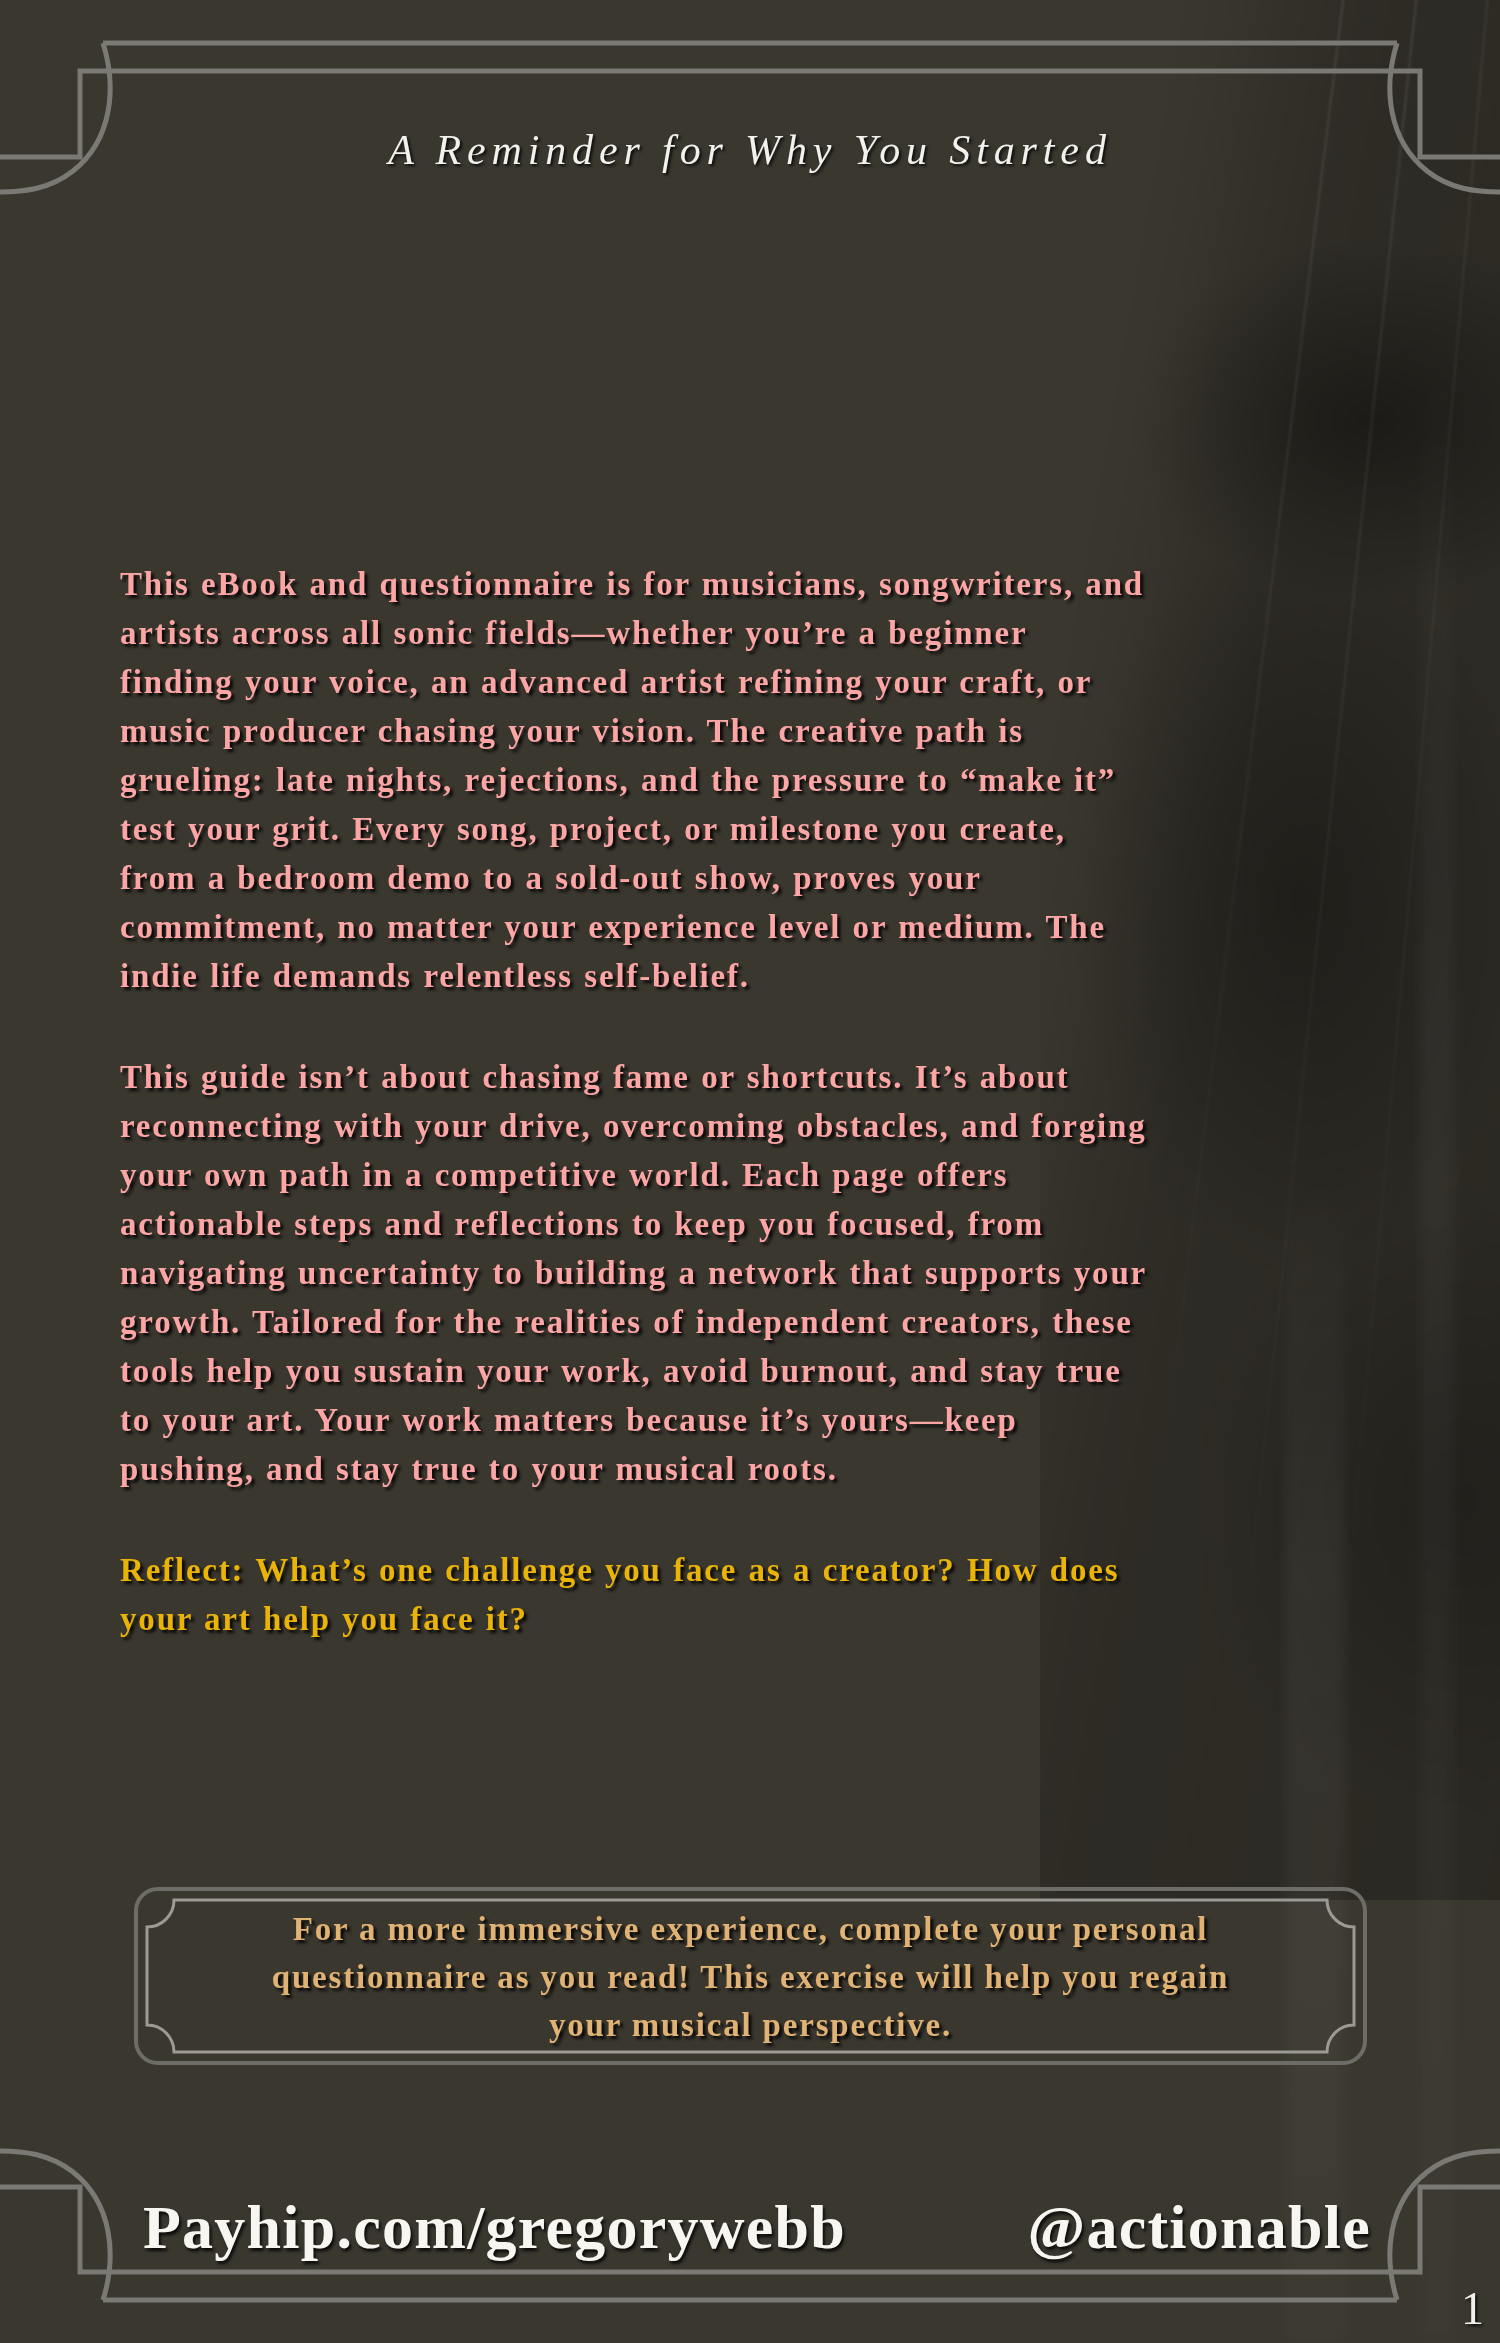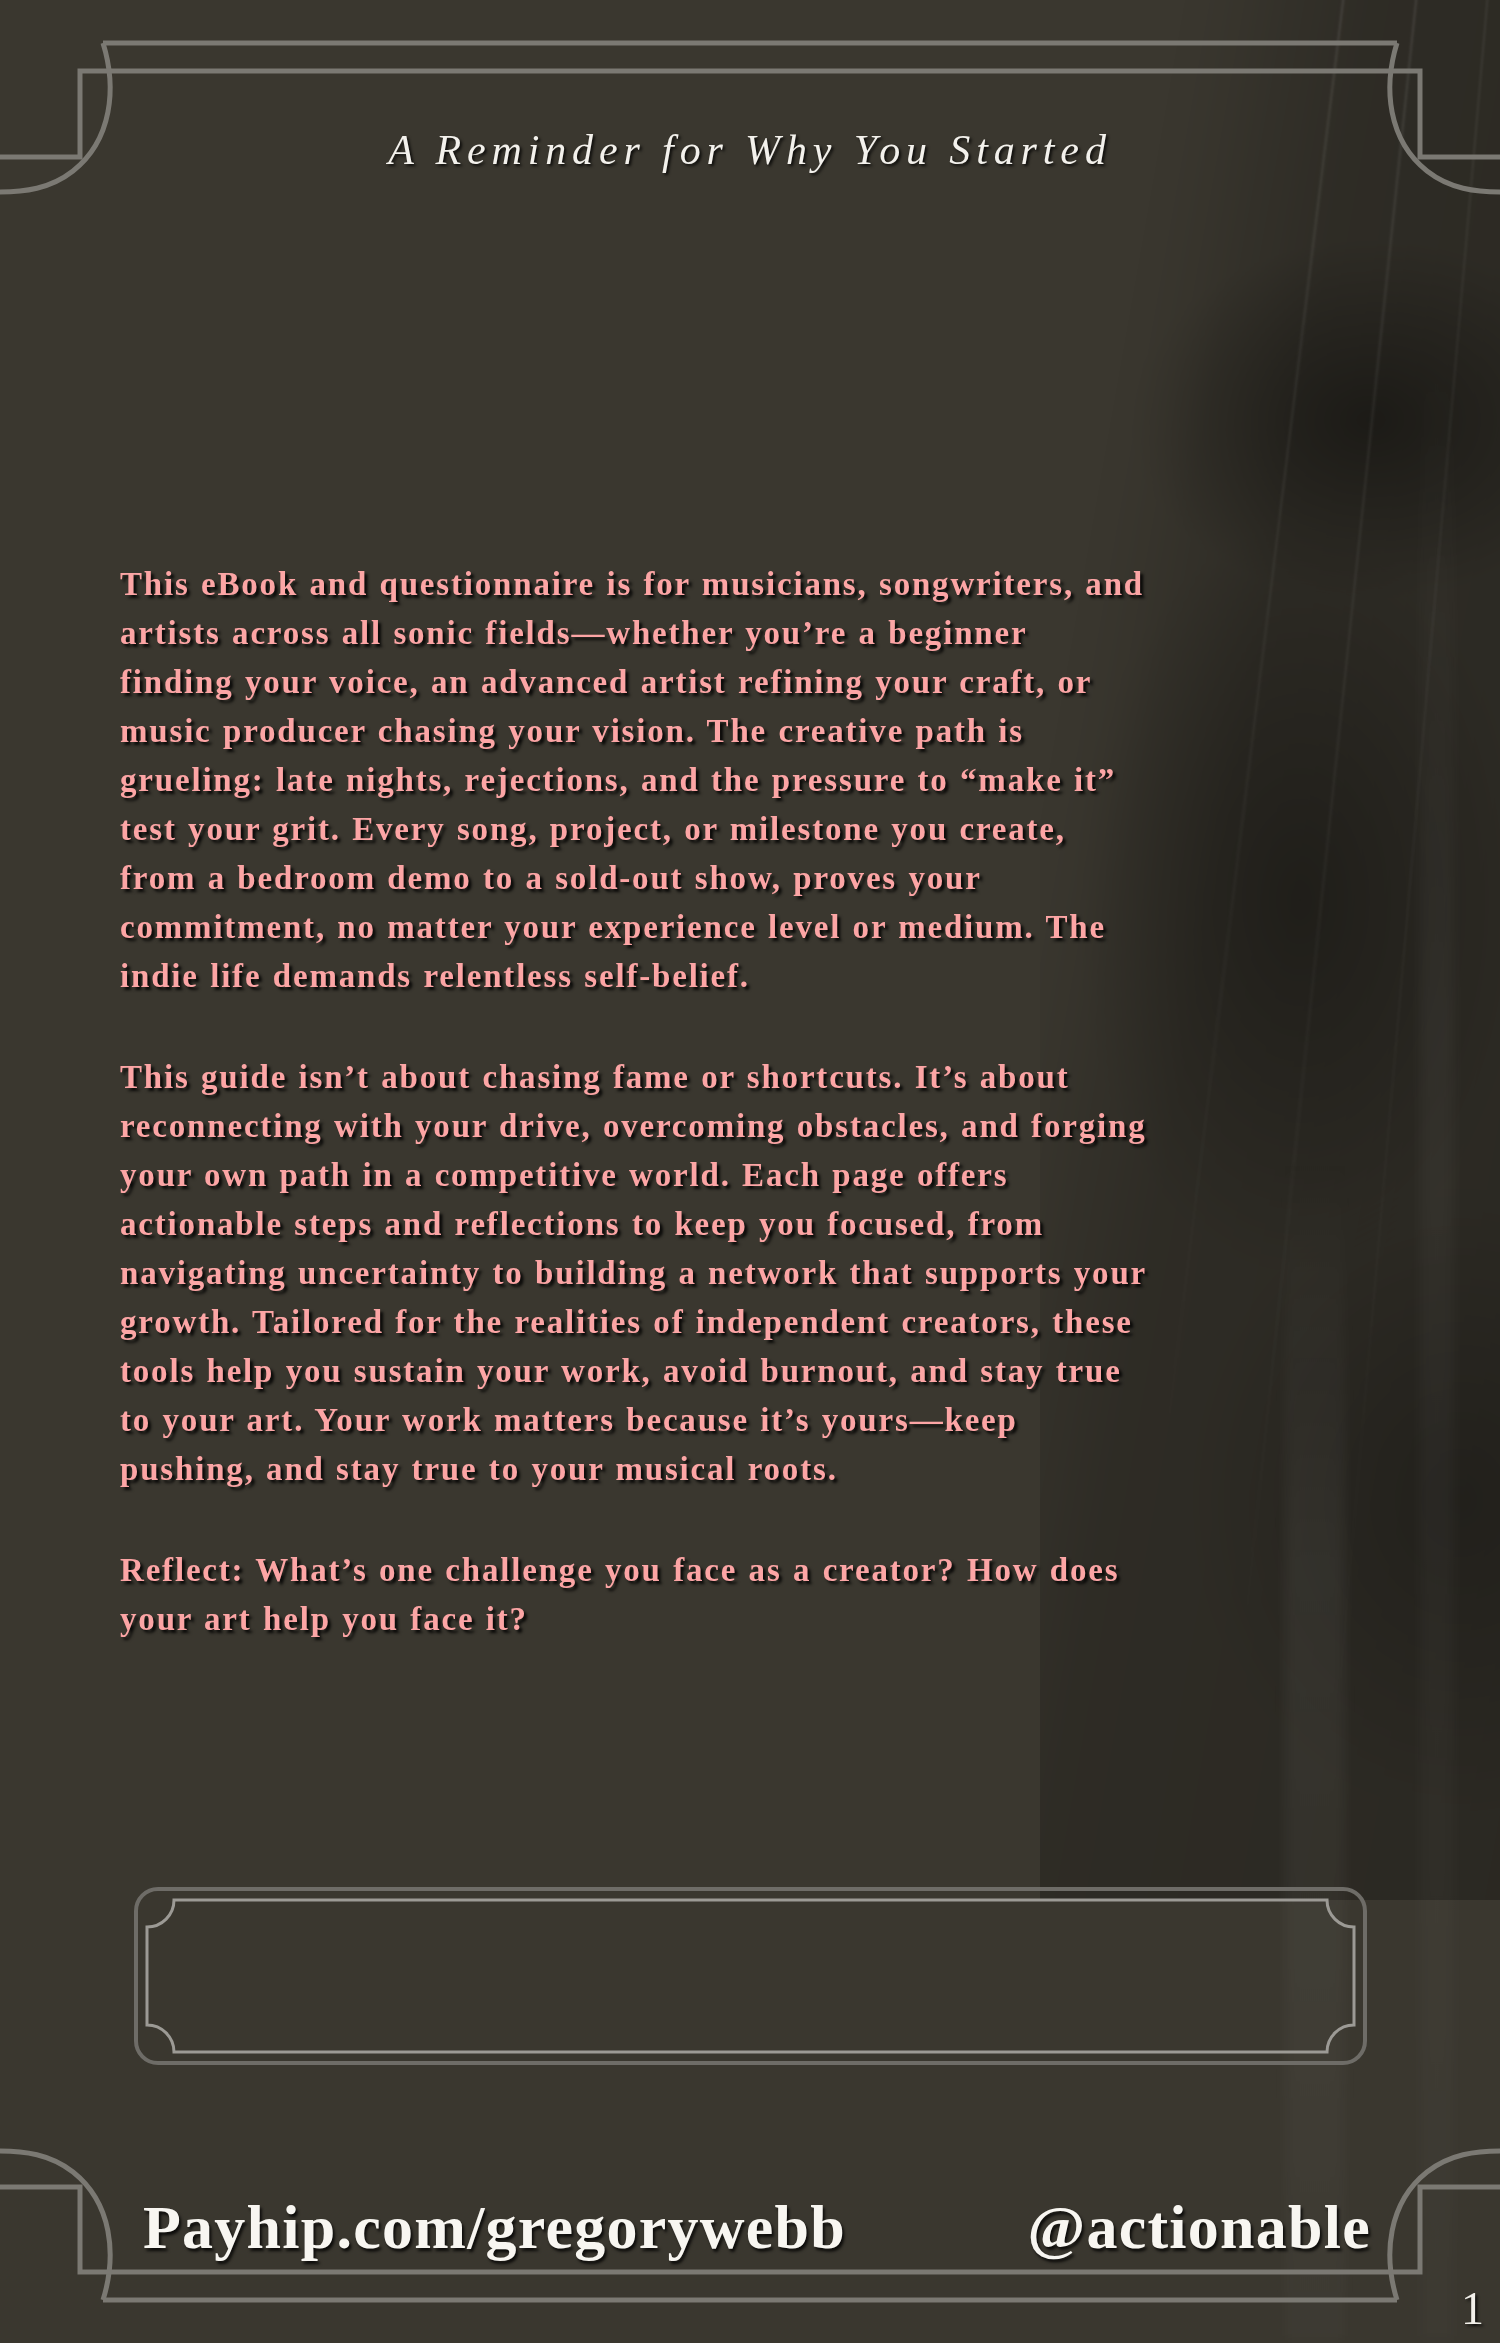--- a/index.html
+++ b/index.html
@@ -54,21 +54,21 @@
   }
   .content p{
     margin:0 0 52px 0;
     white-space:pre-line;
     font-weight:700;
     font-size:33px; line-height:49px;
     letter-spacing:0.055em; word-spacing:0.04em;
     color:#fca5a5;
     text-shadow:3px 3px 3px rgba(0,0,0,0.85);
   }
-  .content p.gold{color:#fca5a5;}
+  .content p.gold{color:#eab308;}
 
   
   .callout{position:absolute; left:134px; top:1887px; width:1233px; height:178px;}
   .callout svg{position:absolute; left:0; top:0;}
   .callout .outer{fill:none; stroke:#6e6c67; stroke-width:4;}
   .callout .inner{fill:none; stroke:#9c9a95; stroke-width:3;}
   .callout-text{
     position:absolute; left:40px; top:18px; width:1153px; margin:0;
     text-align:center; white-space:pre-line;
     font-weight:700; font-size:33px; line-height:48px;
@@ -138,20 +138,23 @@
 pushing,  and stay true to your musical roots.</p>
     <p class="gold">Reflect: What’s one challenge you face as a creator? How does
 your art help you face it?</p>
   </div>
 
   <div class="callout">
     <svg width="1233" height="178" viewBox="0 0 1233 178">
       <path class="outer" d="M24,2 H1209 A22,22 0 0 1 1231,24 V154 A22,22 0 0 1 1209,176 H24 A22,22 0 0 1 2,154 V24 A22,22 0 0 1 24,2 Z"></path>
       <path class="inner" d="M40,13 H1193 A27,27 0 0 0 1220,40 V138 A27,27 0 0 0 1193,165 H40 A27,27 0 0 0 13,138 V40 A27,27 0 0 0 40,13 Z"></path>
     </svg>
+    <p class="callout-text">For a more immersive experience, complete your personal
+questionnaire as you read! This exercise will help you regain
+your musical perspective.</p>
   </div>
 
   <div class="footer">
     <span>Payhip.com/gregorywebb</span>
     <span>@actionable</span>
   </div>
   <div class="page-number">1</div>
 
 </div>
 

